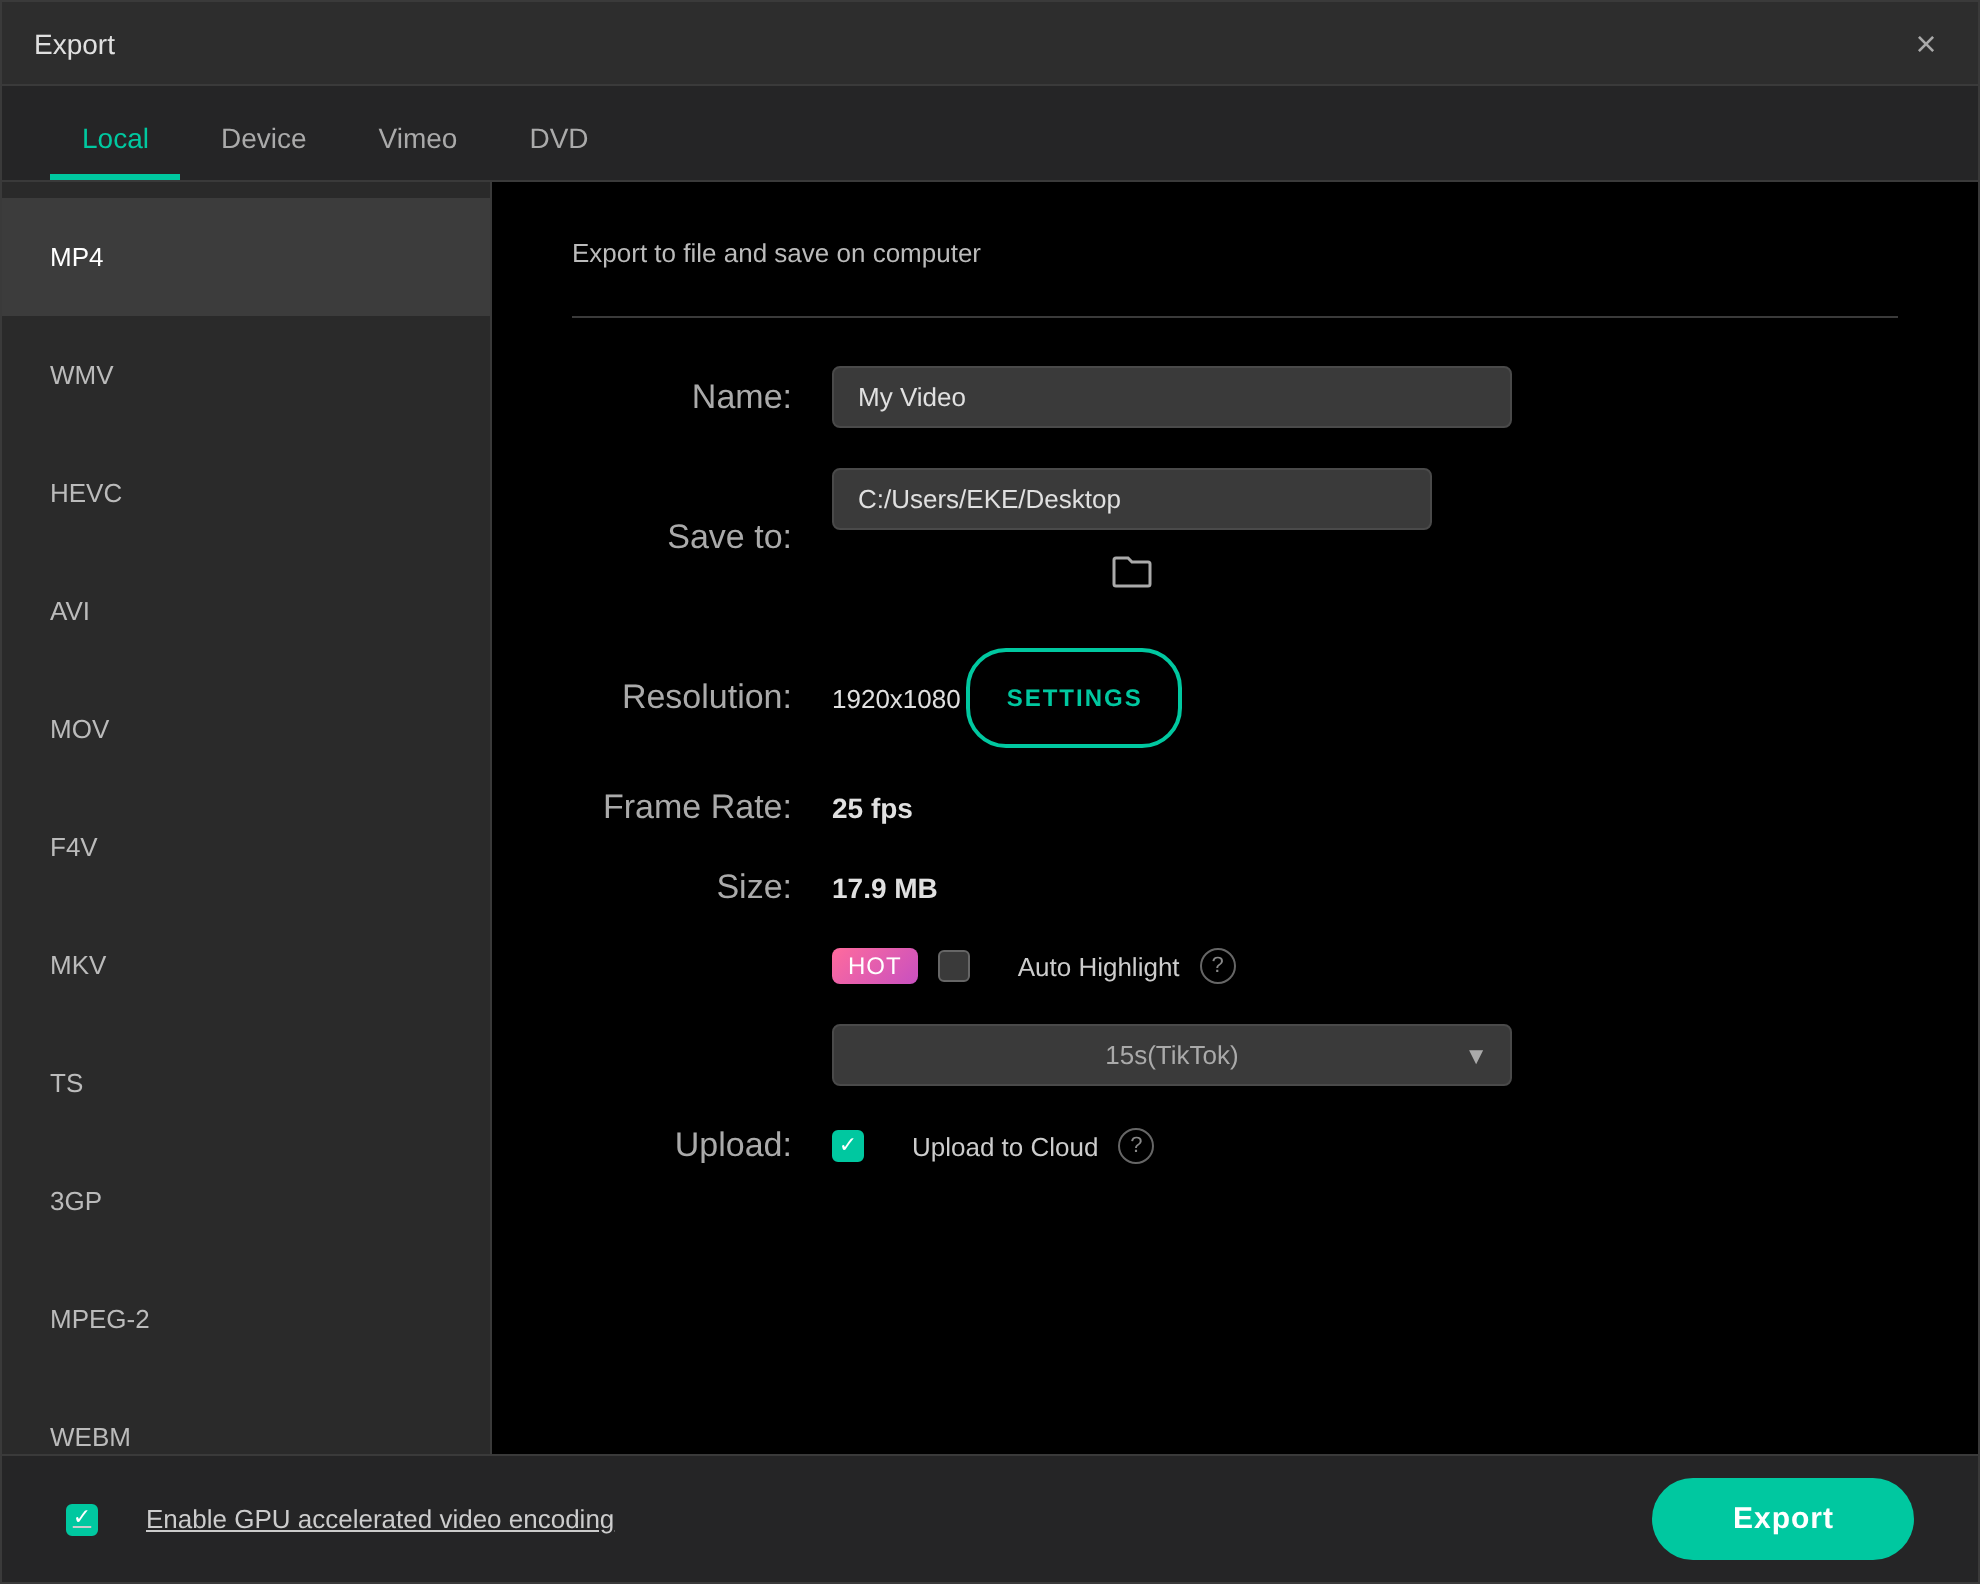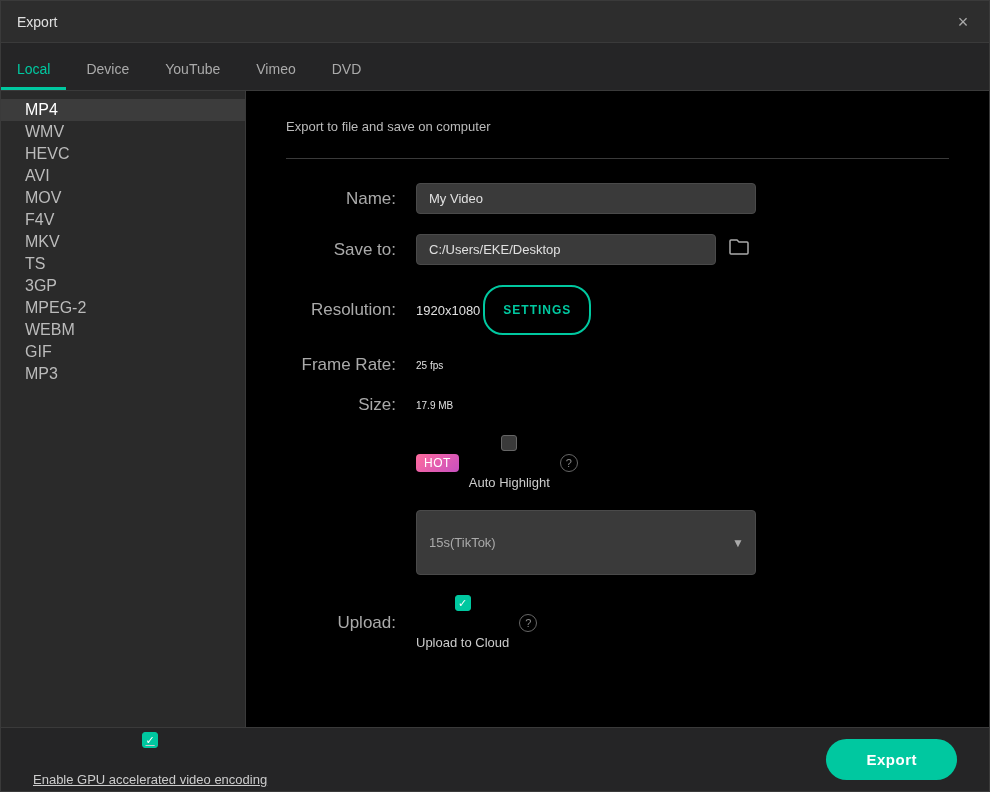--- a/index.html
+++ b/index.html
@@ -44,21 +44,21 @@
       cursor: pointer;
       display: flex;
       align-items: center;
       justify-content: center;
       line-height: 1;
     }
     
     .tabs {
       display: flex;
       align-items: flex-end;
-      padding: 0 0;
+      padding: 0 24px;
       background: #252526;
       border-bottom: 1px solid #3a3a3a;
       height: 48px;
     }
     .tab {
       padding: 10px 16px;
       font-size: 14px;
       color: #aaa;
       cursor: pointer;
       border-bottom: 3px solid transparent;
@@ -76,22 +76,22 @@
     }
     
     .sidebar {
       width: 245px;
       background: #2a2a2a;
       border-right: 1px solid #3a3a3a;
       padding: 8px 0;
       overflow-y: auto;
     }
     .sidebar-item {
-      padding: 2px 24px;
-      font-size: 16px;
+      padding: 22px 24px;
+      font-size: 13px;
       color: #bbb;
       cursor: pointer;
     }
     .sidebar-item.active {
       background: #3c3c3c;
       color: #fff;
     }
     
     .content {
       flex: 1;
@@ -130,20 +130,21 @@
       font-size: 13px;
       padding: 7px 12px;
       border-radius: 4px;
       width: 340px;
       outline: none;
     }
     .path-row {
       display: flex;
       align-items: center;
       gap: 8px;
+      flex-direction: column;
     }
     .path-input {
       background: #3a3a3a;
       border: 1px solid #4a4a4a;
       color: #e0e0e0;
       font-size: 13px;
       padding: 7px 12px;
       border-radius: 4px;
       width: 300px;
       outline: none;
@@ -170,22 +171,23 @@
       border: 2px solid #00c8a0;
       color: #00c8a0;
       font-size: 12px;
       font-weight: bold;
       padding: 16px 18px;
       border-radius: 20px;
       cursor: pointer;
       letter-spacing: 1px;
     }
     .static-val {
-      font-size: 10px;
+      font-size: 14px;
       color: #e0e0e0;
+      font-weight: bold;
     }
     
     .highlight-row {
       display: flex;
       align-items: center;
       gap: 10px;
     }
     .hot-badge {
       background: linear-gradient(135deg, #ff6b9d, #c850c0);
       color: #fff;
@@ -195,21 +197,20 @@
       border-radius: 4px;
       letter-spacing: 0.5px;
     }
     .checkbox-label {
       display: flex;
       align-items: center;
       gap: 24px;
       font-size: 13px;
       color: #ccc;
       cursor: pointer;
-      flex-direction: column;
     }
     .checkbox-custom {
       width: 16px;
       height: 16px;
       border: 1.5px solid #666;
       border-radius: 3px;
       background: #3a3a3a;
       display: flex;
       align-items: center;
       justify-content: center;
@@ -246,25 +247,26 @@
     .select-wrapper {
       position: relative;
       width: 340px;
     }
     .select-wrapper select {
       width: 100%;
       background: #3a3a3a;
       border: 1px solid #4a4a4a;
       color: #aaa;
       font-size: 13px;
-      padding: 24px 12px;
+      padding: 7px 12px;
       border-radius: 4px;
       outline: none;
       cursor: pointer;
       appearance: none;
+      text-align: center;
       -webkit-appearance: none;
     }
     .select-arrow {
       position: absolute;
       right: 12px;
       top: 50%;
       transform: translateY(-50%);
       color: #aaa;
       pointer-events: none;
       font-size: 12px;
@@ -321,21 +323,20 @@
 <div class="dialog">
 
   <div class="title-bar">
     <span class="title-bar-title">Export</span>
     <button class="close-btn">×</button>
   </div>
 
   <div class="tabs">
     <div class="tab active">Local</div>
     <div class="tab">Device</div>
-    <div class="tab">YouTube</div>
     <div class="tab">Vimeo</div>
     <div class="tab">DVD</div>
   </div>
 
   <div class="main">
 
     <div class="sidebar">
       <div class="sidebar-item active">MP4</div>
       <div class="sidebar-item">WMV</div>
       <div class="sidebar-item">HEVC</div>

